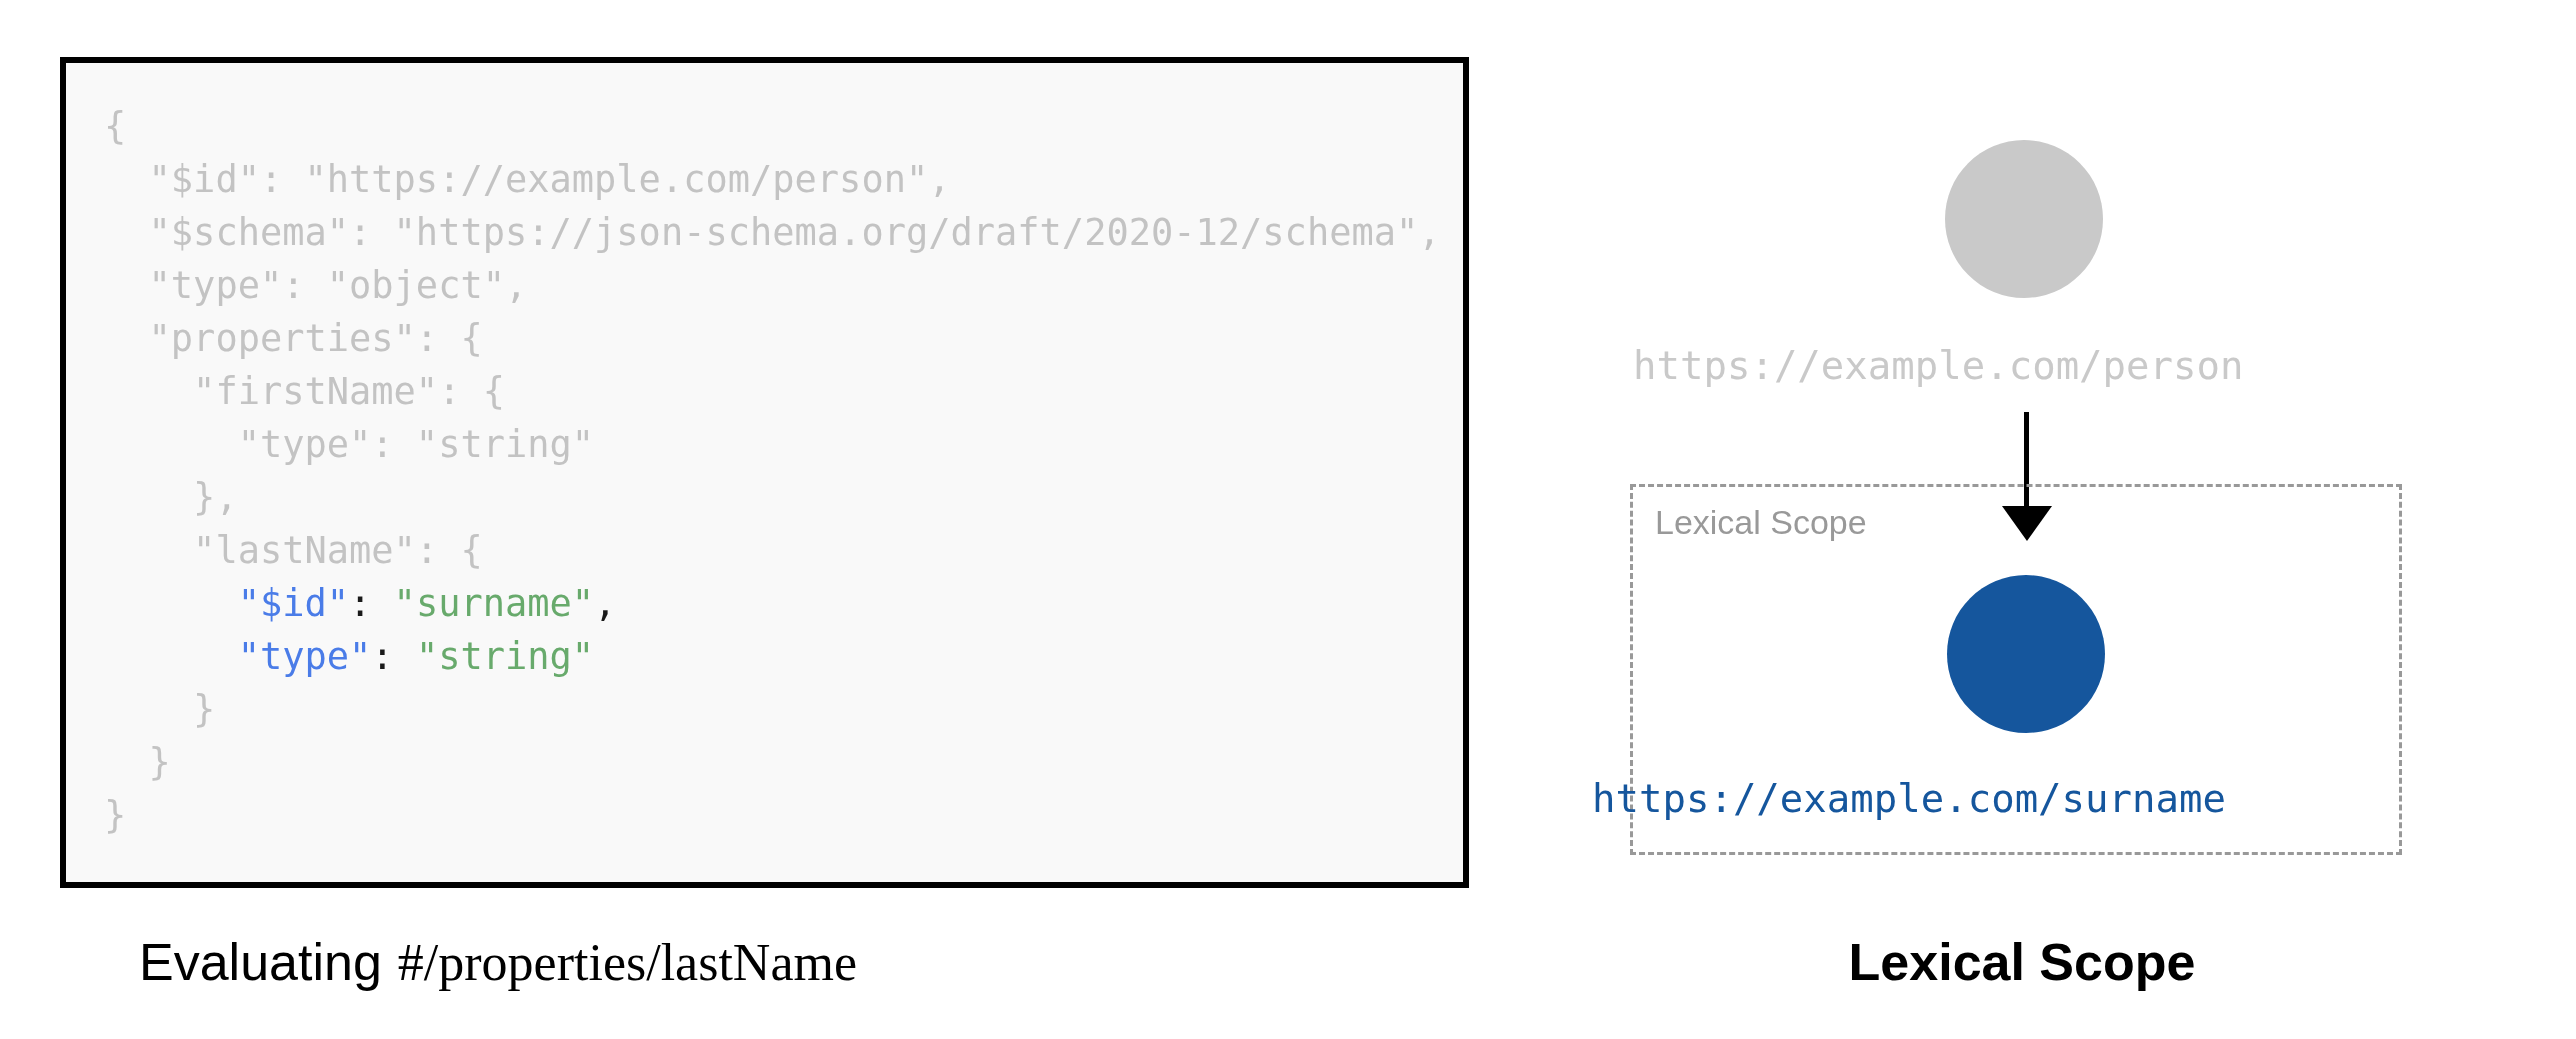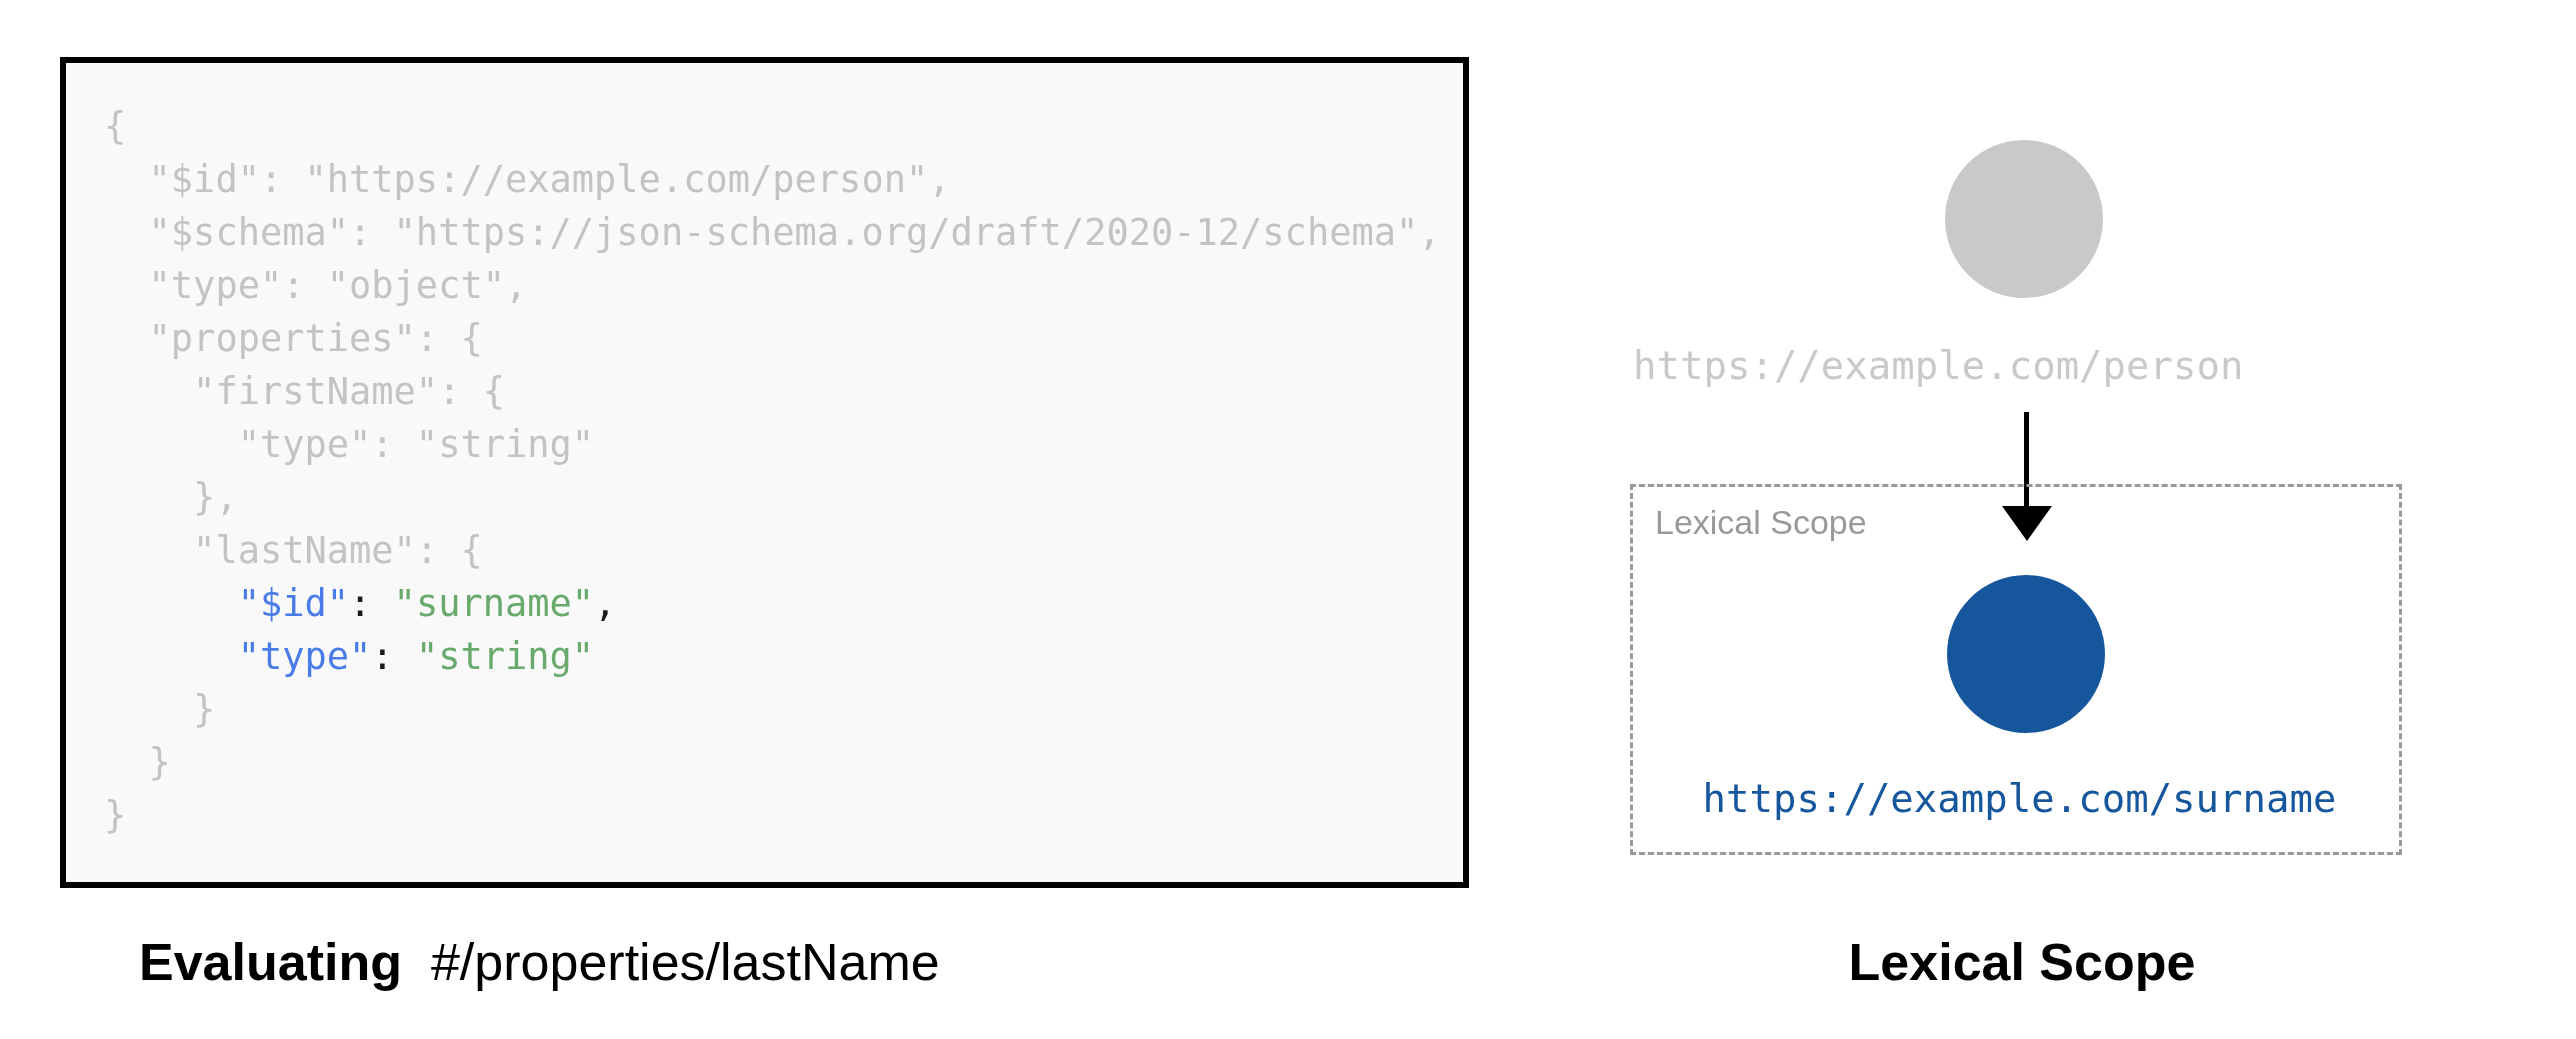--- a/index.html
+++ b/index.html
@@ -43,25 +43,25 @@
   .left-caption {
     position: absolute;
     left: 139px;
     top: 934px;
     font-size: 52px;
     line-height: 56px;
     white-space: nowrap;
     color: #000;
   }
   .left-caption .cap-bold {
-    font-weight: bold;
-    margin-right: 29px;
+    font-weight: normal;
+    margin-right: 16px;
   }
   .left-caption .cap-mono {
-    font-family: Liberation Sans, sans-serif;
+    font-family: Liberation Serif, serif;
     font-weight: normal;
   }
 
   
   .parent-node {
     position: absolute;
     left: 1945px;
     top: 140px;
     width: 158px;
     height: 158px;
@@ -118,24 +118,23 @@
     position: absolute;
     left: 1947px;
     top: 575px;
     width: 158px;
     height: 158px;
     border-radius: 50%;
     background: var(--node-blue, #15569D);
   }
   .child-label {
     position: absolute;
-    left: 1630px;
+    left: 1592px;
     top: 776px;
     width: 779px;
-    text-align: center;
     font-family: "DejaVu Sans Mono", monospace;
     font-size: 39px;
     color: var(--node-blue, #15569D);
     white-space: nowrap;
   }
   .right-caption {
     position: absolute;
     left: 1697px;
     top: 934px;
     width: 650px;

